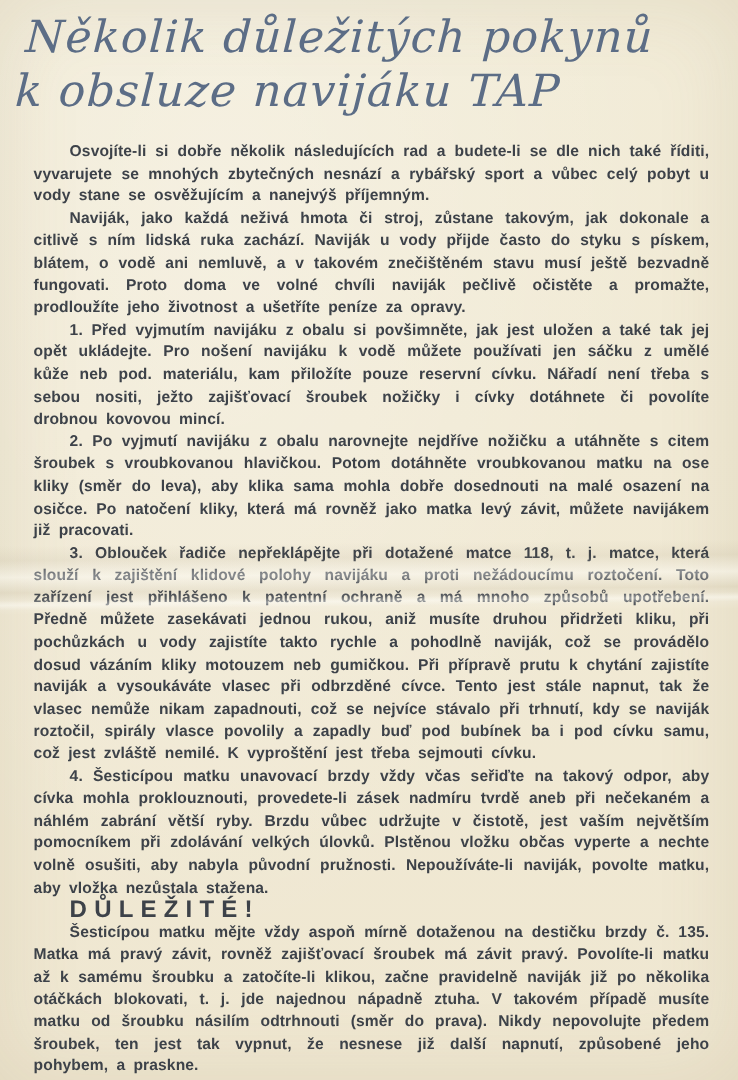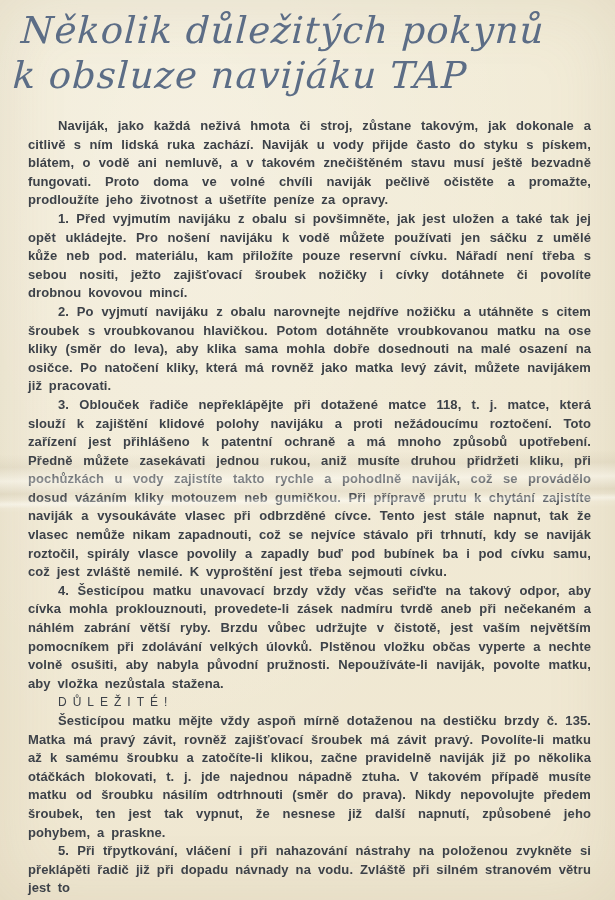--- a/index.html
+++ b/index.html
@@ -77,38 +77,39 @@
     text-align: justify;
     word-spacing: 0.24em;
     letter-spacing: 0.1px;
   }
   .body-text p {
     margin: 0;
     text-indent: 30px;
   }
   .important-heading {
     margin: 22px 0 11px 4px;
-    font-size: 12px;
-    font-weight: 400;
+    font-size: 20px;
+    font-weight: 700;
     letter-spacing: 6px;
     color: #3d4249;
     text-indent: 0;
   }
 </style>
 </head>
 <body>
 
 <div class="page">
 
   <h1 class="title">
     <span class="line line1">Několik důležitých pokynů</span>
     <span class="line line2">k obsluze navijáku TAP</span>
   </h1>
 
   <div class="body-text">
+    <p>Osvojíte-li si dobře několik následujících rad a budete-li se dle nich také říditi, vyvarujete se mnohých zbytečných nesnází a rybářský sport a vůbec celý pobyt u vody stane se osvěžujícím a nanejvýš příjemným.</p>
     <p>Naviják, jako každá neživá hmota či stroj, zůstane takovým, jak dokonale a citlivě s ním lidská ruka zachází. Naviják u vody přijde často do styku s pískem, blátem, o vodě ani nemluvě, a v takovém znečištěném stavu musí ještě bezvadně fungovati. Proto doma ve volné chvíli naviják pečlivě očistěte a promažte, prodloužíte jeho životnost a ušetříte peníze za opravy.</p>
     <p>1. Před vyjmutím navijáku z obalu si povšimněte, jak jest uložen a také tak jej opět ukládejte. Pro nošení navijáku k vodě můžete používati jen sáčku z umělé kůže neb pod. materiálu, kam přiložíte pouze reservní cívku. Nářadí není třeba s sebou nositi, ježto zajišťovací šroubek nožičky i cívky dotáhnete či povolíte drobnou kovovou mincí.</p>
     <p>2. Po vyjmutí navijáku z obalu narovnejte nejdříve nožičku a utáhněte s citem šroubek s vroubkovanou hlavičkou. Potom dotáhněte vroubkovanou matku na ose kliky (směr do leva), aby klika sama mohla dobře dosednouti na malé osazení na osičce. Po natočení kliky, která má rovněž jako matka levý závit, můžete navijákem již pracovati.</p>
     <p>3. Oblouček řadiče nepřeklápějte při dotažené matce 118, t. j. matce, která slouží k zajištění klidové polohy navijáku a proti nežádoucímu roztočení. Toto zařízení jest přihlášeno k patentní ochraně a má mnoho způsobů upotřebení. Předně můžete zasekávati jednou rukou, aniž musíte druhou přidržeti kliku, při pochůzkách u vody zajistíte takto rychle a pohodlně naviják, což se provádělo dosud vázáním kliky motouzem neb gumičkou. Při přípravě prutu k chytání zajistíte naviják a vysoukáváte vlasec při odbrzděné cívce. Tento jest stále napnut, tak že vlasec nemůže nikam zapadnouti, což se nejvíce stávalo při trhnutí, kdy se naviják roztočil, spirály vlasce povolily a zapadly buď pod bubínek ba i pod cívku samu, což jest zvláště nemilé. K vyproštění jest třeba sejmouti cívku.</p>
     <p>4. Šesticípou matku unavovací brzdy vždy včas seřiďte na takový odpor, aby cívka mohla proklouznouti, provedete-li zásek nadmíru tvrdě aneb při nečekaném a náhlém zabrání větší ryby. Brzdu vůbec udržujte v čistotě, jest vaším největším pomocníkem při zdolávání velkých úlovků. Plstěnou vložku občas vyperte a nechte volně osušiti, aby nabyla původní pružnosti. Nepoužíváte-li naviják, povolte matku, aby vložka nezůstala stažena.</p>
 
     <p class="important-heading">DŮLEŽITÉ!</p>
 
     <p>Šesticípou matku mějte vždy aspoň mírně dotaženou na destičku brzdy č. 135. Matka má pravý závit, rovněž zajišťovací šroubek má závit pravý. Povolíte-li matku až k samému šroubku a zatočíte-li klikou, začne pravidelně naviják již po několika otáčkách blokovati, t. j. jde najednou nápadně ztuha. V takovém případě musíte matku od šroubku násilím odtrhnouti (směr do prava). Nikdy nepovolujte předem šroubek, ten jest tak vypnut, že nesnese již další napnutí, způsobené jeho pohybem, a praskne.</p>
     <p>5. Při třpytkování, vláčení i při nahazování nástrahy na položenou zvykněte si překlápěti řadič již při dopadu návnady na vodu. Zvláště při silném stranovém větru jest to</p>

